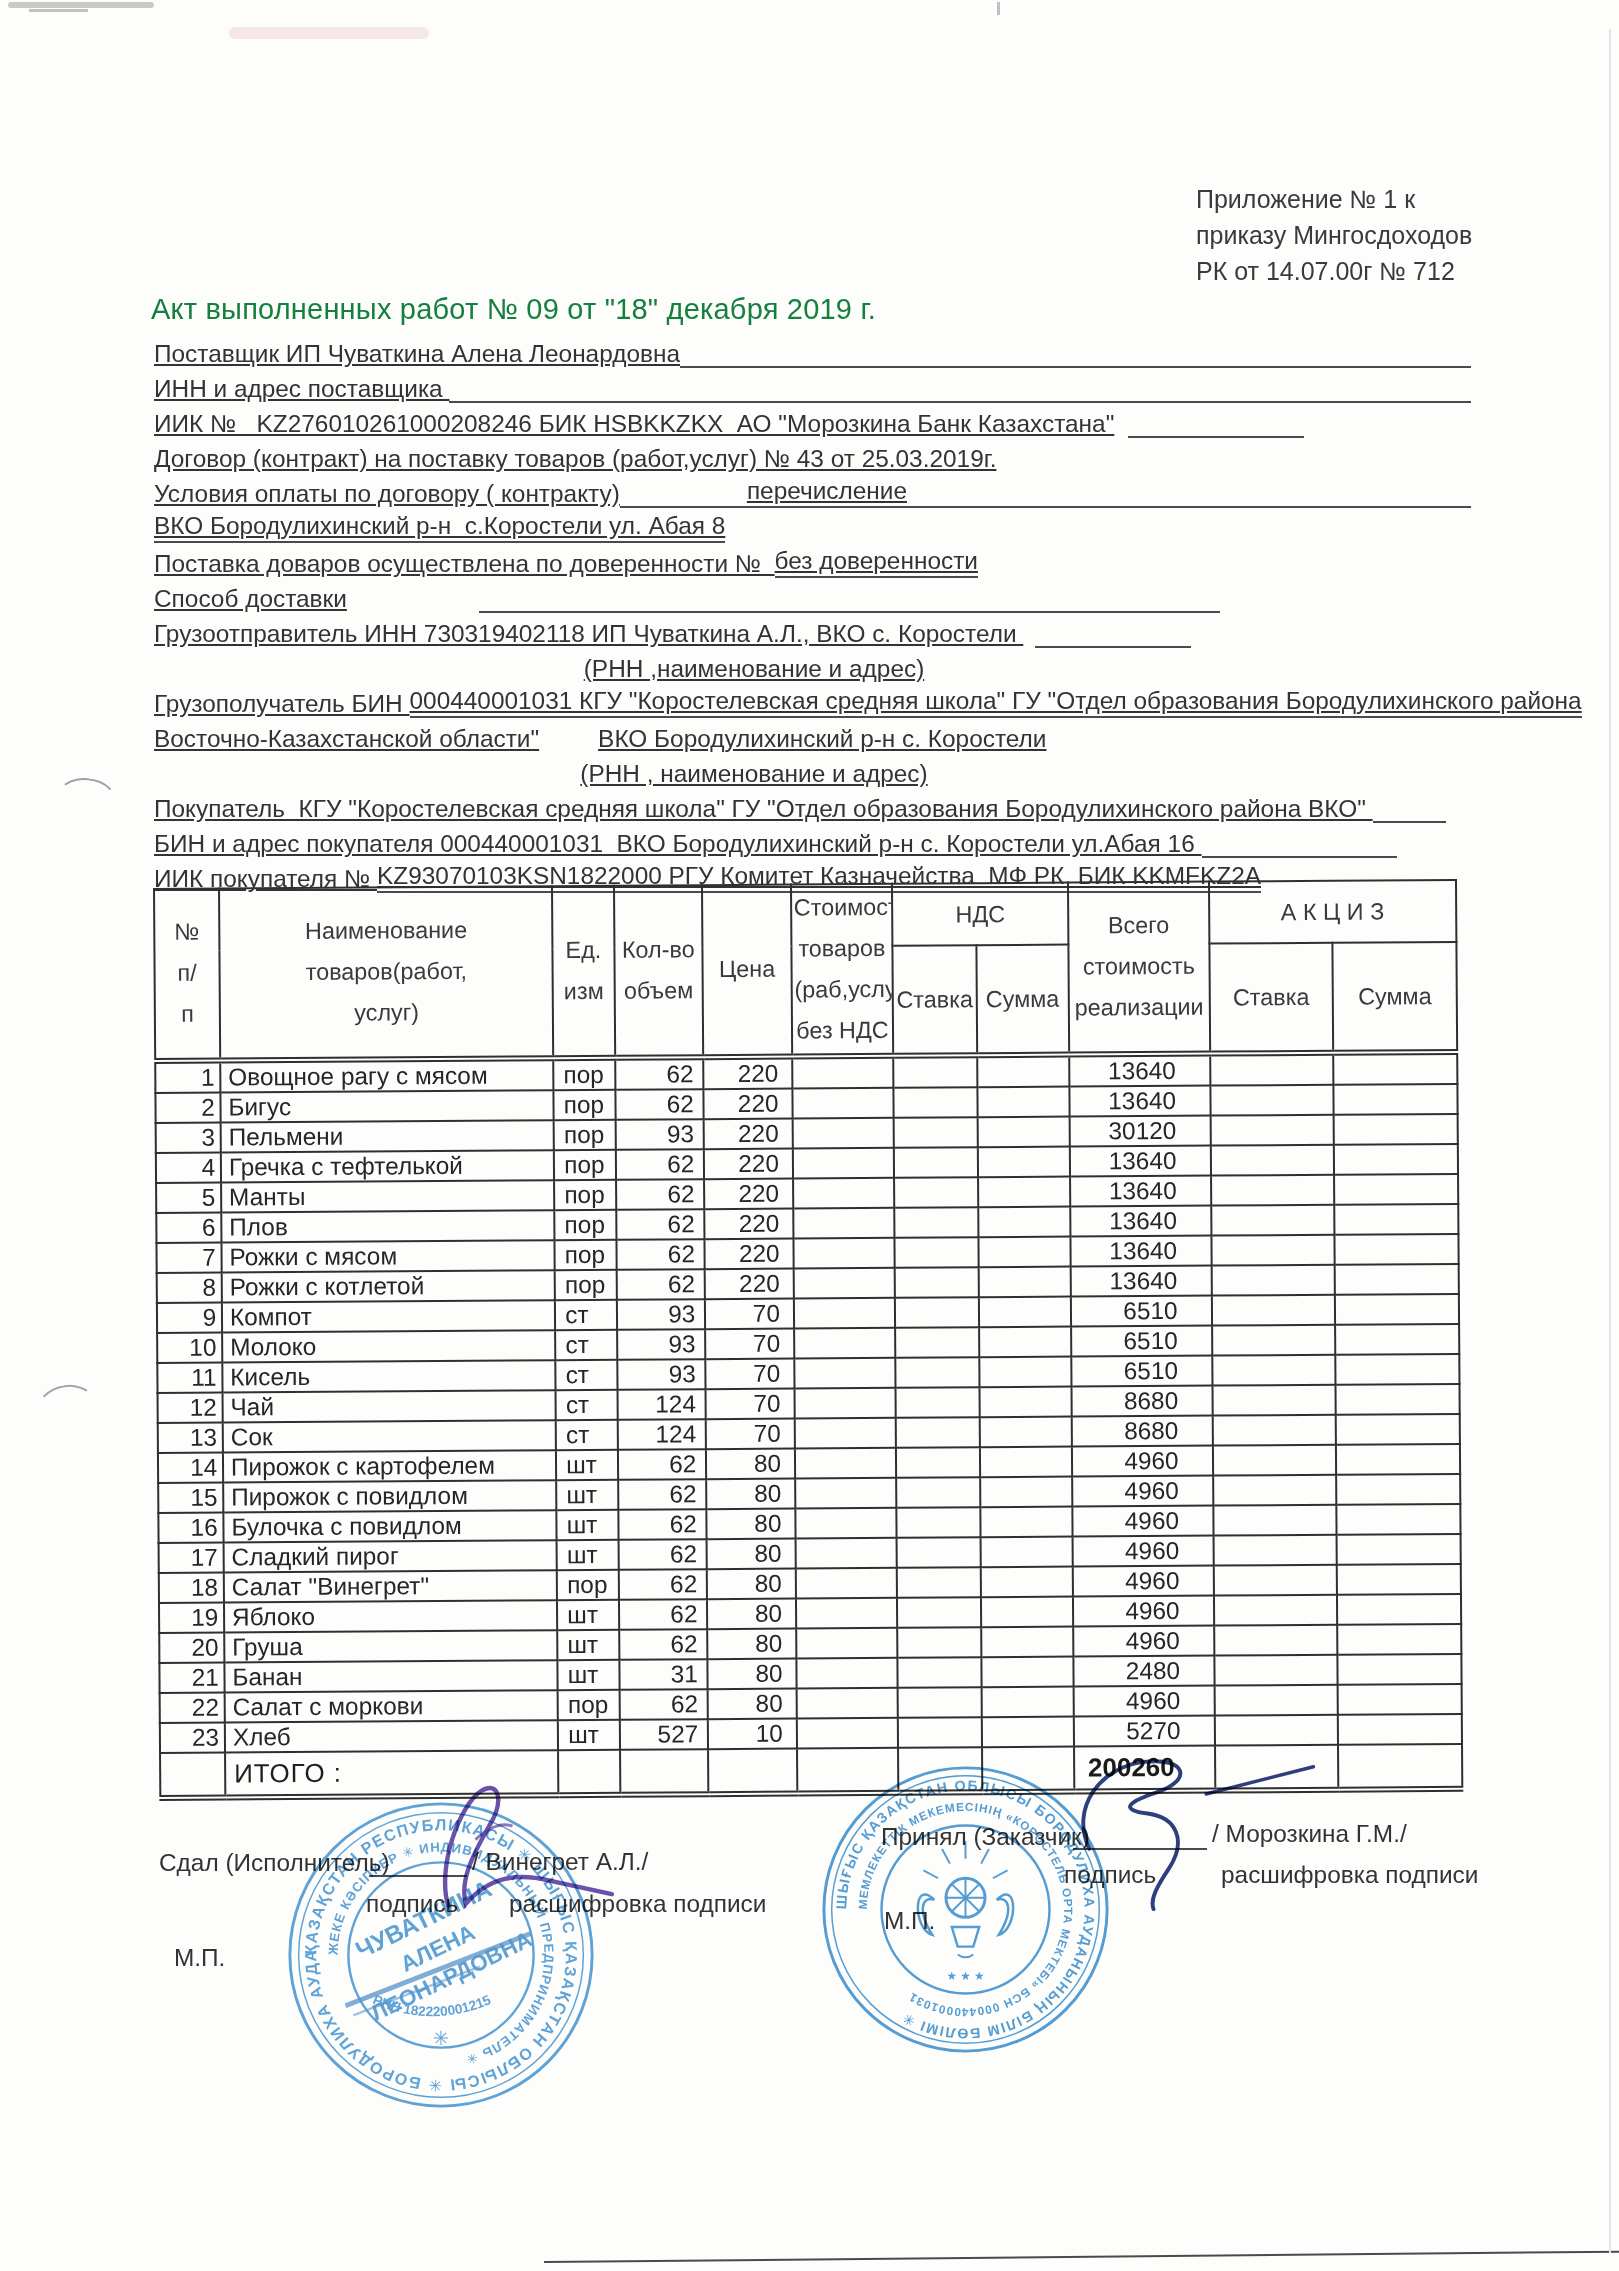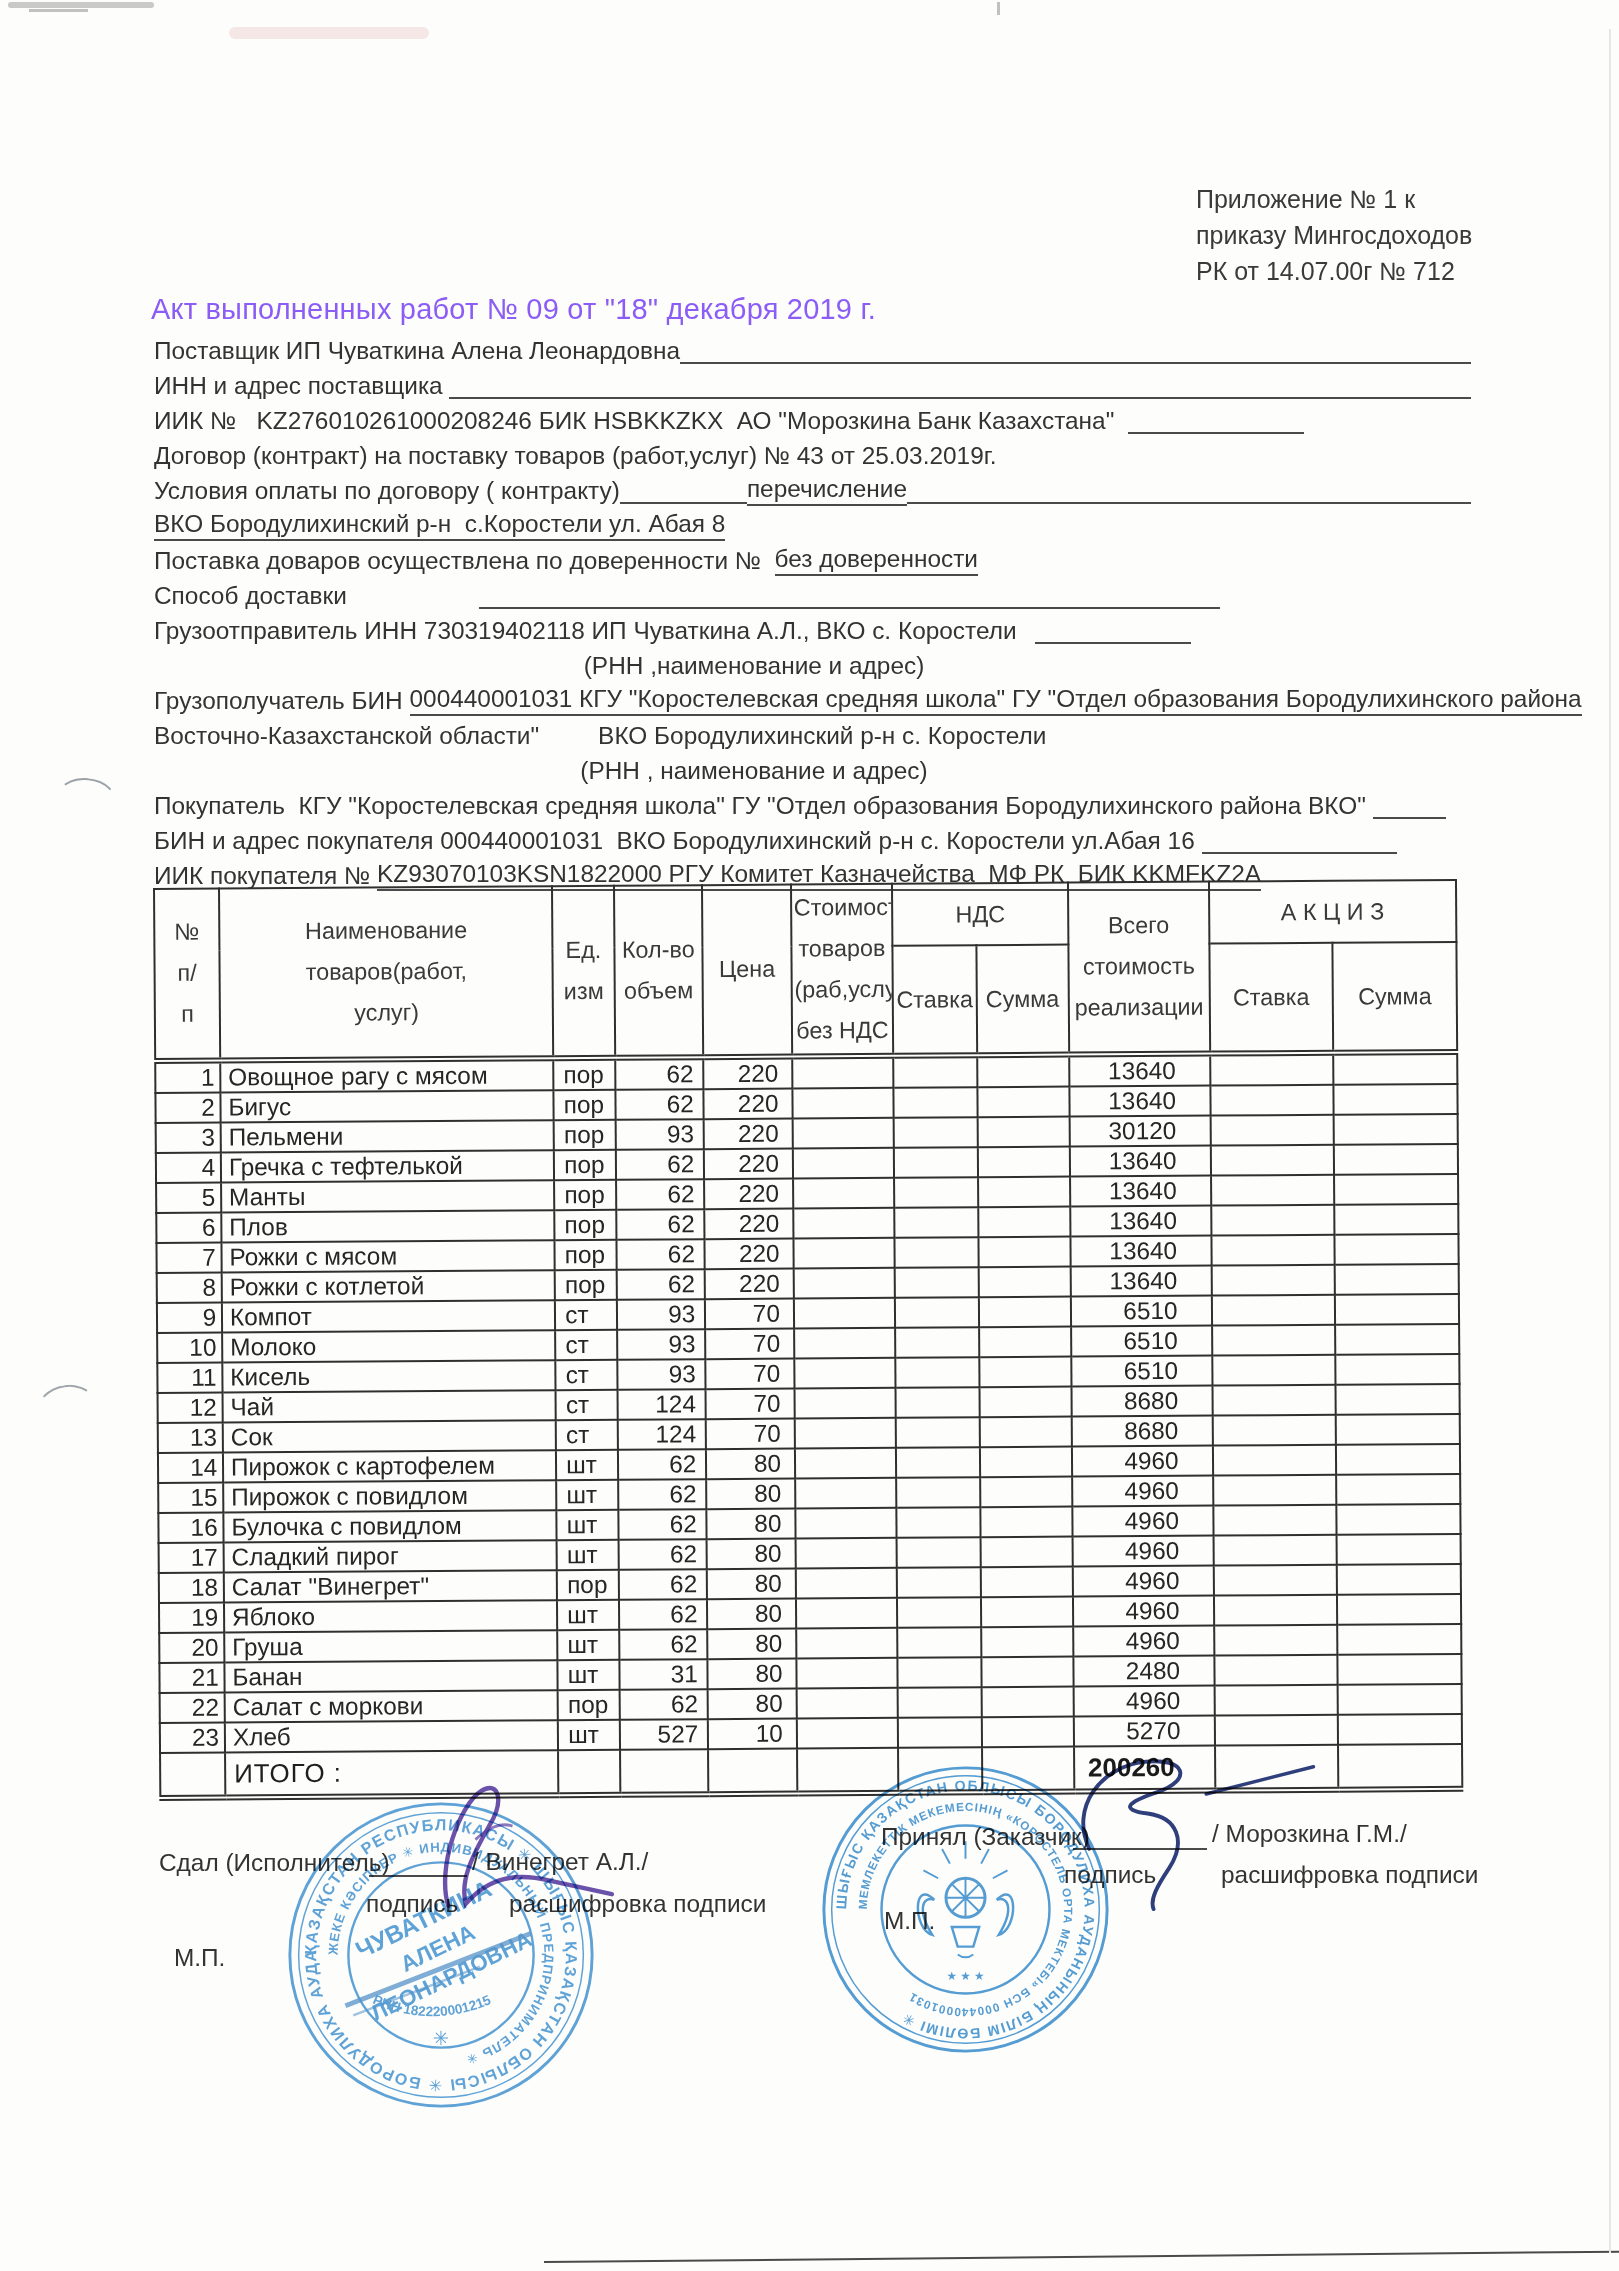--- a/index.html
+++ b/index.html
@@ -6,24 +6,24 @@
   body{
     width:1620px;height:2271px;position:relative;overflow:hidden;
     background:#fdfdfc;
     font-family:"Liberation Sans","DejaVu Sans",sans-serif;
     color:#2e2e2e;
   }
   .abs{position:absolute;}
   
   .note{left:1196px;top:181px;font-size:25px;line-height:36px;color:#3a3a3a;}
   
-  .title{left:151px;top:293px;font-size:29px;color:#8b5cf6;letter-spacing:0.2px;}
+  .title{left:151px;top:293px;font-size:29px;color:#15803d;letter-spacing:0.2px;}
   
   .fields{left:154px;top:333px;width:1317px;font-size:24.4px;color:#333;}
-  .field-line{display:flex;align-items:center;height:35px;white-space:pre;overflow:visible;}
+  .field-line{display:flex;align-items:flex-end;height:35px;white-space:pre;overflow:visible;text-decoration:underline;}
   .field-line.center{justify-content:center;padding-right:117px;}
   .utext{border-bottom:2px solid #4a4a4a;padding-bottom:1px;}
   .hline{display:inline-block;border-bottom:2px solid #4a4a4a;height:1em;}
   .hline.flex{flex:1 1 auto;}
   .gap{display:inline-block;}
   
   .table-wrap{left:153px;top:888px;width:1304px;transform:rotate(-0.4deg);transform-origin:0 0;}
   table{border-collapse:collapse;width:100%;table-layout:fixed;color:#222;}
   th,td{border:2px solid #2f2f2f;overflow:hidden;}
   table{border:2.9px solid #2f2f2f;}

